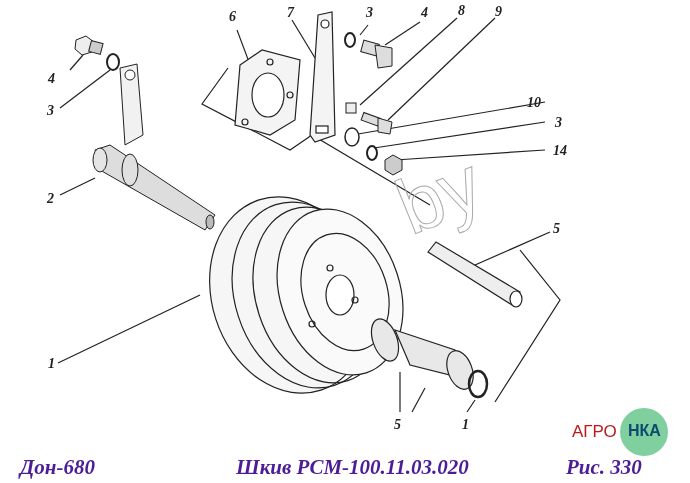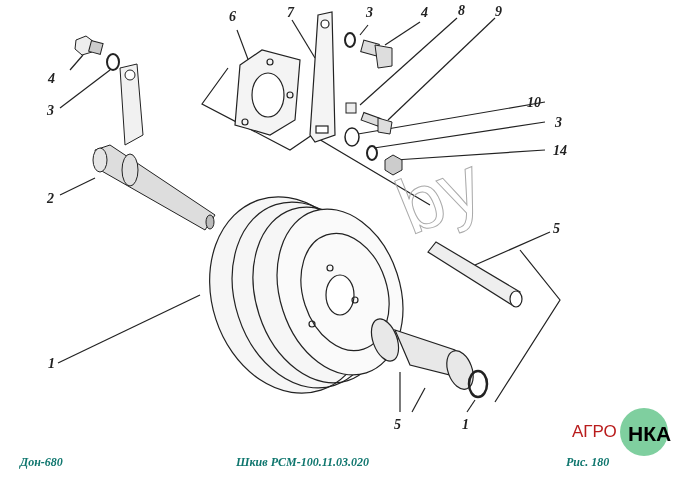--- a/index.html
+++ b/index.html
@@ -1,23 +1,23 @@
 <!DOCTYPE html>
 <html><head>
 <meta charset="utf-8">
 <style>
   html,body{margin:0;padding:0;background:#fff;}
   body{width:690px;height:483px;position:relative;overflow:hidden;font-family:"Liberation Serif",serif;}
   #drawing{position:absolute;left:0;top:0;width:690px;height:483px;}
   .lbl{position:absolute;font-style:italic;font-weight:bold;font-size:14px;color:#222;line-height:1;}
-  .foot{position:absolute;top:455px;font-style:italic;font-weight:bold;font-size:12px;color:#0f766e;}
+  .foot{position:absolute;top:455px;font-style:italic;font-weight:bold;font-size:21px;color:#4c1d95;}
   #logo{position:absolute;left:570px;top:408px;width:100px;height:50px;}
   #logo .circ{position:absolute;left:50px;top:0;width:48px;height:48px;border-radius:50%;background:#7fcf9f;}
   #logo .t1{position:absolute;left:2px;top:14px;font-family:"Liberation Sans",sans-serif;font-weight:normal;font-size:17px;color:#b91c1c;letter-spacing:0px;}
-  #logo .t2{position:absolute;left:58px;top:14px;font-family:"Liberation Sans",sans-serif;font-weight:bold;font-size:21px;color:#000000;}
+  #logo .t2{position:absolute;left:58px;top:14px;font-family:"Liberation Sans",sans-serif;font-weight:bold;font-size:16px;color:#0c4a6e;}
   #wm{position:absolute;left:398px;top:150px;font-family:"Liberation Sans",sans-serif;font-size:78px;color:transparent;-webkit-text-stroke:1px #aaa;transform:rotate(-22deg);}
 </style>
 </head>
 <body>
 
 <svg id="drawing" viewBox="0 0 690 483" xmlns="http://www.w3.org/2000/svg">
   <g fill="none" stroke="#222" stroke-width="1.2">
 
     <polyline points="228,68 202,104 290,150 312,135 430,205"></polyline>
     <polyline points="520,250 560,300 495,402"></polyline>
@@ -135,13 +135,13 @@
 <span class="lbl" style="left:462px;top:418px">1</span>
 
 <div id="logo">
   <div class="circ"></div>
   <span class="t1">АГРО</span>
   <span class="t2">НКА</span>
 </div>
 
 <span class="foot" style="left:20px">Дон-680</span>
 <span class="foot" style="left:236px">Шкив РСМ-100.11.03.020</span>
-<span class="foot" style="left:566px">Рис.  180</span>
+<span class="foot" style="left:566px">Рис.  330</span>
 
 </body></html>

